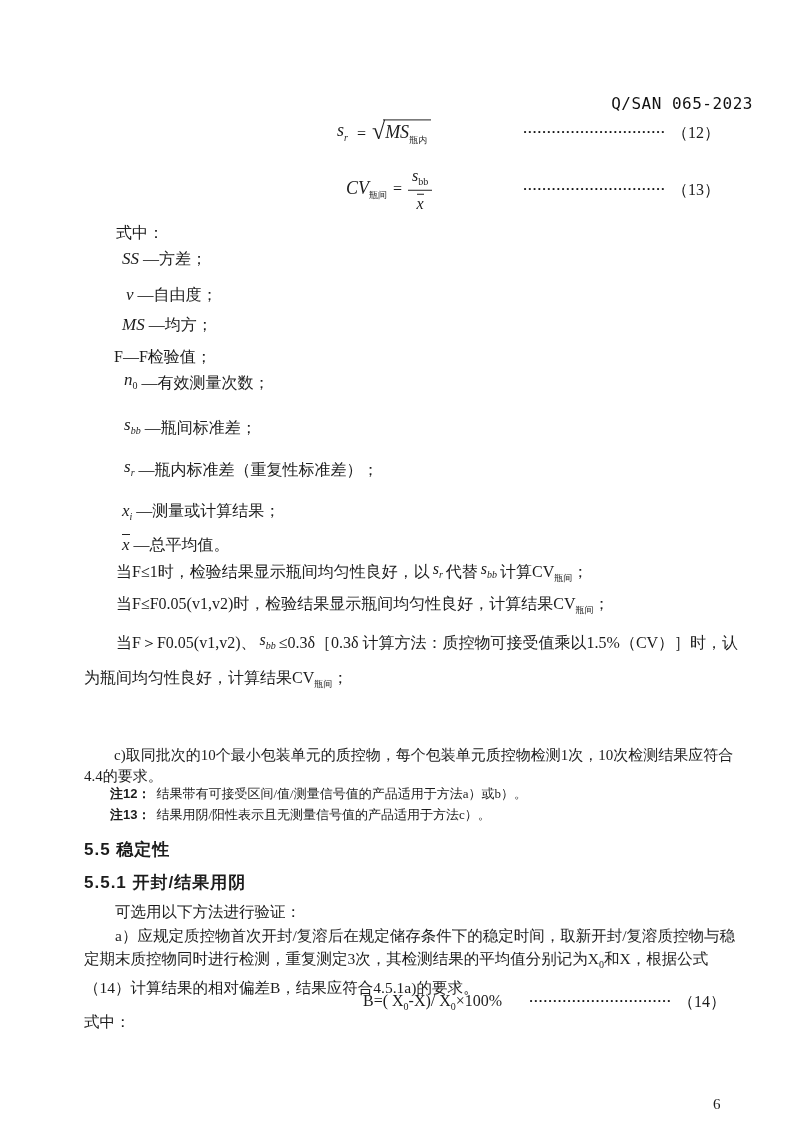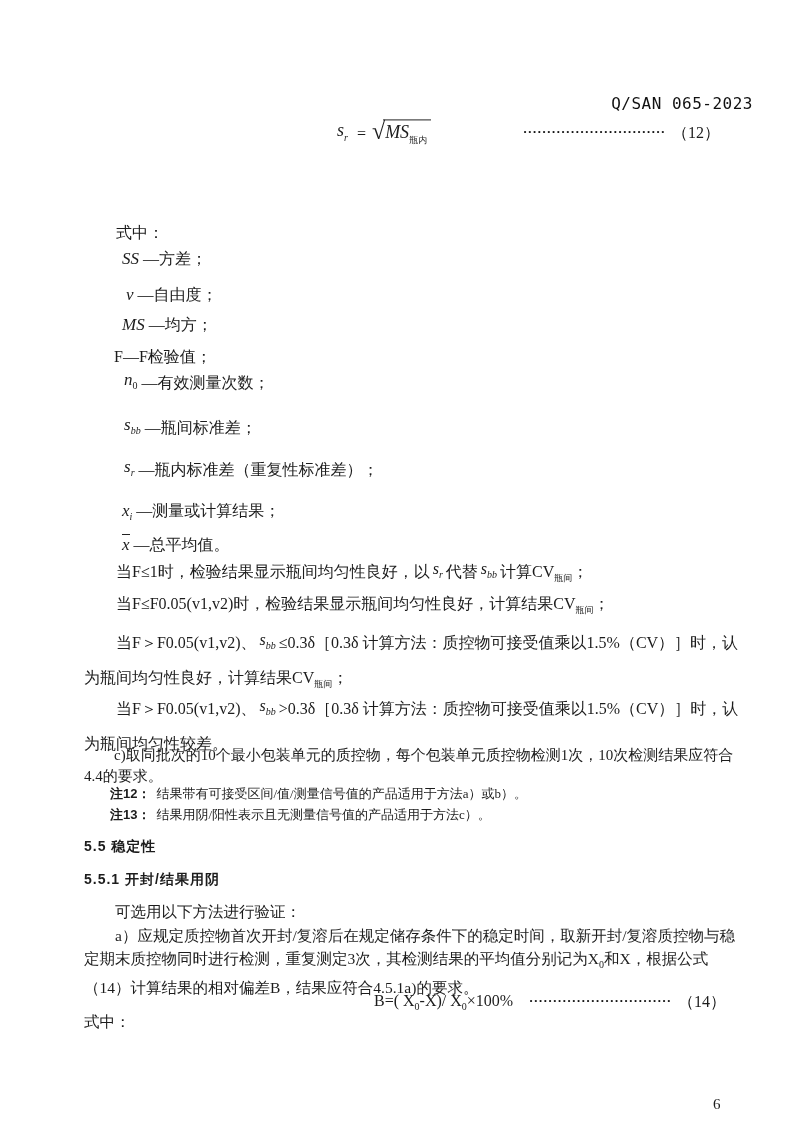--- a/index.html
+++ b/index.html
@@ -26,21 +26,21 @@
   .frac{display:inline-block;vertical-align:middle;text-align:center;line-height:1.05;}
   .fnum{display:block;padding:0 4px 2px 4px;border-bottom:1.5px solid #222;}
   .fden{display:block;padding-top:3px;}
   .xbar{display:inline-block;border-top:1.5px solid #222;padding-top:1px;line-height:1;}
   .def{font-size:16px;line-height:22px;}
   .term{font-size:17px;margin-right:4px;}
   .raised{position:relative;top:-3px;display:inline-block;}
   .imath{margin:0 3px;position:relative;top:-3px;}
   .note{font-size:13px;line-height:16px;padding-left:2em;}
   .note-label{font-family:"Liberation Sans", sans-serif;font-weight:bold;margin-right:6px;}
-  .heading{font-family:"Liberation Sans", sans-serif;font-weight:bold;font-size:14px;
+  .heading{font-family:"Liberation Sans", sans-serif;font-weight:bold;font-size:17px;
         letter-spacing:1px;}
   .f14{font-size:16px;}
   .page-num{position:absolute;top:1096px;left:713px;font-size:15px;}
 </style>
 </head>
 <body>
 
 <div class="page">
 
   <div class="doc-header">Q/SAN 065-2023</div>
@@ -49,20 +49,24 @@
     <span class="fexpr" style="left:250px;">
       <span class="imath big"><span class="mi">s</span><sub class="mi">r</sub></span><span class="eq">=</span><span class="sqrt">
           <span class="rsign">√</span>
           <span class="rad"><span class="mi big">MS</span><sub class="cjk-sub">瓶内</sub></span>
         </span>
     </span>
     <span class="leader"><span class="dots">••••••••••••••••••••••••••••••</span><span class="eqnum">（12）</span></span>
   </div>
 
   <div class="frow" style="top:163px;height:54px;">
+    <span class="fexpr" style="left:262px;">
+      <span class="big"><span class="mi">CV</span><sub class="cjk-sub">瓶间</sub></span><span class="eq">=</span><span class="frac"><span class="fnum"><span class="mi">s</span><sub>bb</sub></span><span class="fden"><span class="xbar"><span class="mi">x</span></span></span></span>
+    </span>
+    <span class="leader"><span class="dots">••••••••••••••••••••••••••••••</span><span class="eqnum">（13）</span></span>
   </div>
 
   <div class="abs def" style="top:222px;text-indent:2em;">式中：</div>
 
   <div class="abs def" style="top:248px;padding-left:38px;">
     <span class="term mi">SS</span><span>—方差；</span>
   </div>
   <div class="abs def" style="top:284px;padding-left:42px;">
     <span class="term mi">v</span><span>—自由度；</span>
   </div>
@@ -93,44 +97,41 @@
   </div>
 
   <div class="abs para" style="top:592px;line-height:24px;">
     <span>当F≤F0.05(v1,v2)时，检验结果显示瓶间均匀性良好，计算结果CV</span><sub class="cjk-sub">瓶间</sub><span>；</span>
   </div>
 
   <div class="abs para" style="top:628px;line-height:29px;">
     <span>当F＞F0.05(v1,v2)、</span><span class="imath"><span class="mi">s</span><sub class="mi">bb</sub></span><span>≤0.3δ［0.3δ 计算方法：质控物可接受值乘以1.5%（CV）］时，认为瓶间均匀性良好，计算结果CV</span><sub class="cjk-sub">瓶间</sub><span>；</span>
   </div>
 
-  <div class="abs para" style="top:694px;line-height:29px;">
-    <span>当F＞F0.05(v1,v2)、</span><span class="imath"><span class="mi">s</span><sub class="mi">bb</sub></span><span>&gt;0.3δ［0.3δ 计算方法：质控物可接受值乘以1.5%（CV）］时，认为瓶间均匀性较差。</span>
-  </div>
 
   <div class="abs tight" style="top:745px;text-indent:2em;">c)取同批次的10个最小包装单元的质控物，每个包装单元质控物检测1次，10次检测结果应符合4.4的要求。</div>
 
   <div class="abs note" style="top:786px;">
     <span class="note-label">注12：</span><span>结果带有可接受区间/值/测量信号值的产品适用于方法a）或b）。</span>
   </div>
   <div class="abs note" style="top:807px;">
     <span class="note-label">注13：</span><span>结果用阴/阳性表示且无测量信号值的产品适用于方法c）。</span>
   </div>
 
   <div class="abs heading" style="top:838px;">5.5 稳定性</div>
   <div class="abs heading" style="top:871px;">5.5.1 开封/结果用阴</div>
 
   <div class="abs tight" style="top:901px;text-indent:2em;font-size:15.5px;">可选用以下方法进行验证：</div>
 
   <div class="abs tight" style="top:924px;line-height:23px;text-indent:2em;font-size:15.5px;">
     <span>a）应规定质控物首次开封/复溶后在规定储存条件下的稳定时间，取新开封/复溶质控物与稳定期末质控物同时进行检测，重复测定3次，其检测结果的平均值分别记为X</span><sub>0</sub><span>和X，根据公式（14）计算结果的相对偏差B，结果应符合4.5.1a)的要求。</span>
   </div>
 
   <div class="frow" style="top:990px;height:24px;">
-    <span class="fexpr f14" style="left:279px;margin-left:11px;">
+    <span class="fexpr f14" style="left:279px;">
       <span>B=( X</span><sub>0</sub><span>-X)/ X</span><sub>0</sub><span>×100%</span>
     </span>
     <span class="leader" style="right:20px;"><span class="dots">••••••••••••••••••••••••••••••</span><span class="eqnum">（14）</span></span>
   </div>
 
   <div class="abs" style="top:1012px;font-size:15.5px;">式中：</div>
 
   <div class="page-num">6</div>
 
 </div>

